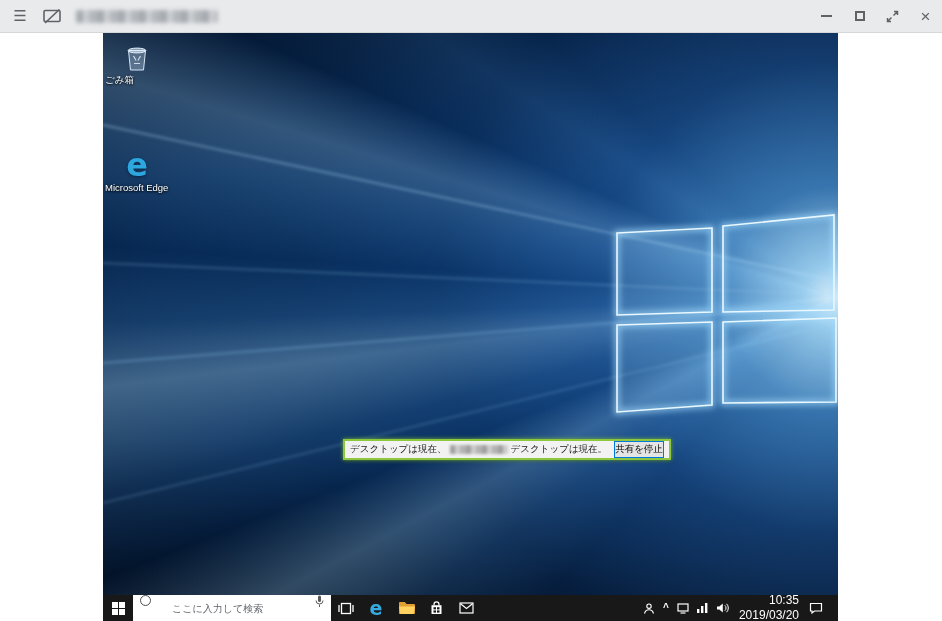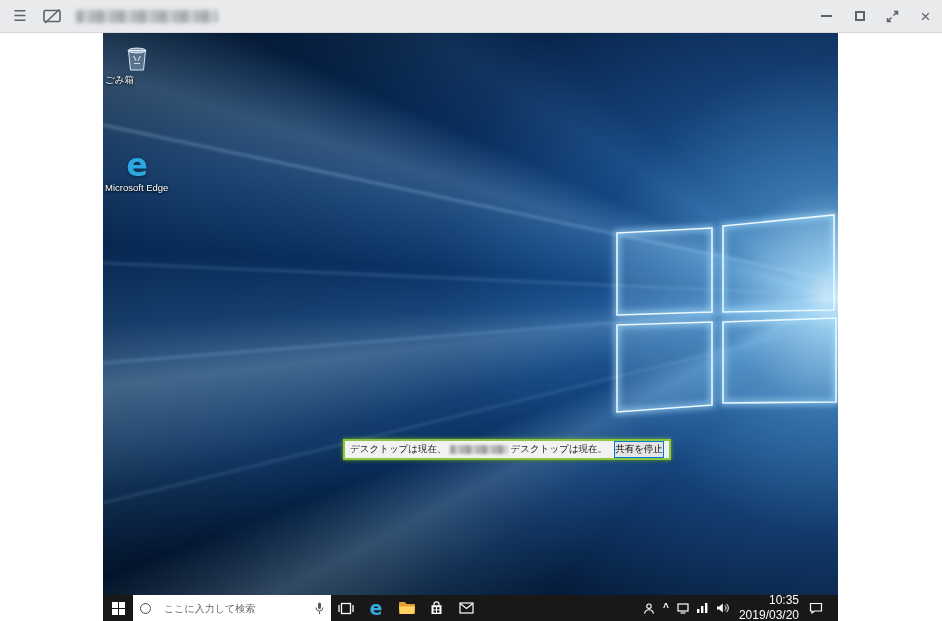--- a/index.html
+++ b/index.html
@@ -98,22 +98,22 @@
 
   
   .taskbar {
     position: absolute; left: 0; bottom: 0; width: 735px; height: 26px;
     background: #181818; display: flex; align-items: stretch;
   }
   .tsk-btn {
     width: 30px; display: flex; align-items: center; justify-content: center; cursor: pointer;
   }
   .search {
-    width: 198px; background: #ffffff; display: flex; align-items: center;
-    padding: 0 7px; gap: 11px; cursor: text;
+    width: 198px; background: #ffffff; display: flex; 
+    padding: 0 7px; gap: 19px; cursor: text;
   }
   .search .circle {
     width: 11px; height: 11px; border: 1.5px solid #4a4f54; border-radius: 50%; flex: none;
   }
   .search input {
     border: none; outline: none; background: transparent; flex: 1; min-width: 0;
     font-size: 10px; color: #444; font-family: "Liberation Sans", sans-serif;
   }
   .search input::placeholder { color: #5f6368; opacity: 1; }
   .tray { margin-left: auto; display: flex; align-items: center; gap: 8px; padding-right: 3px; }

